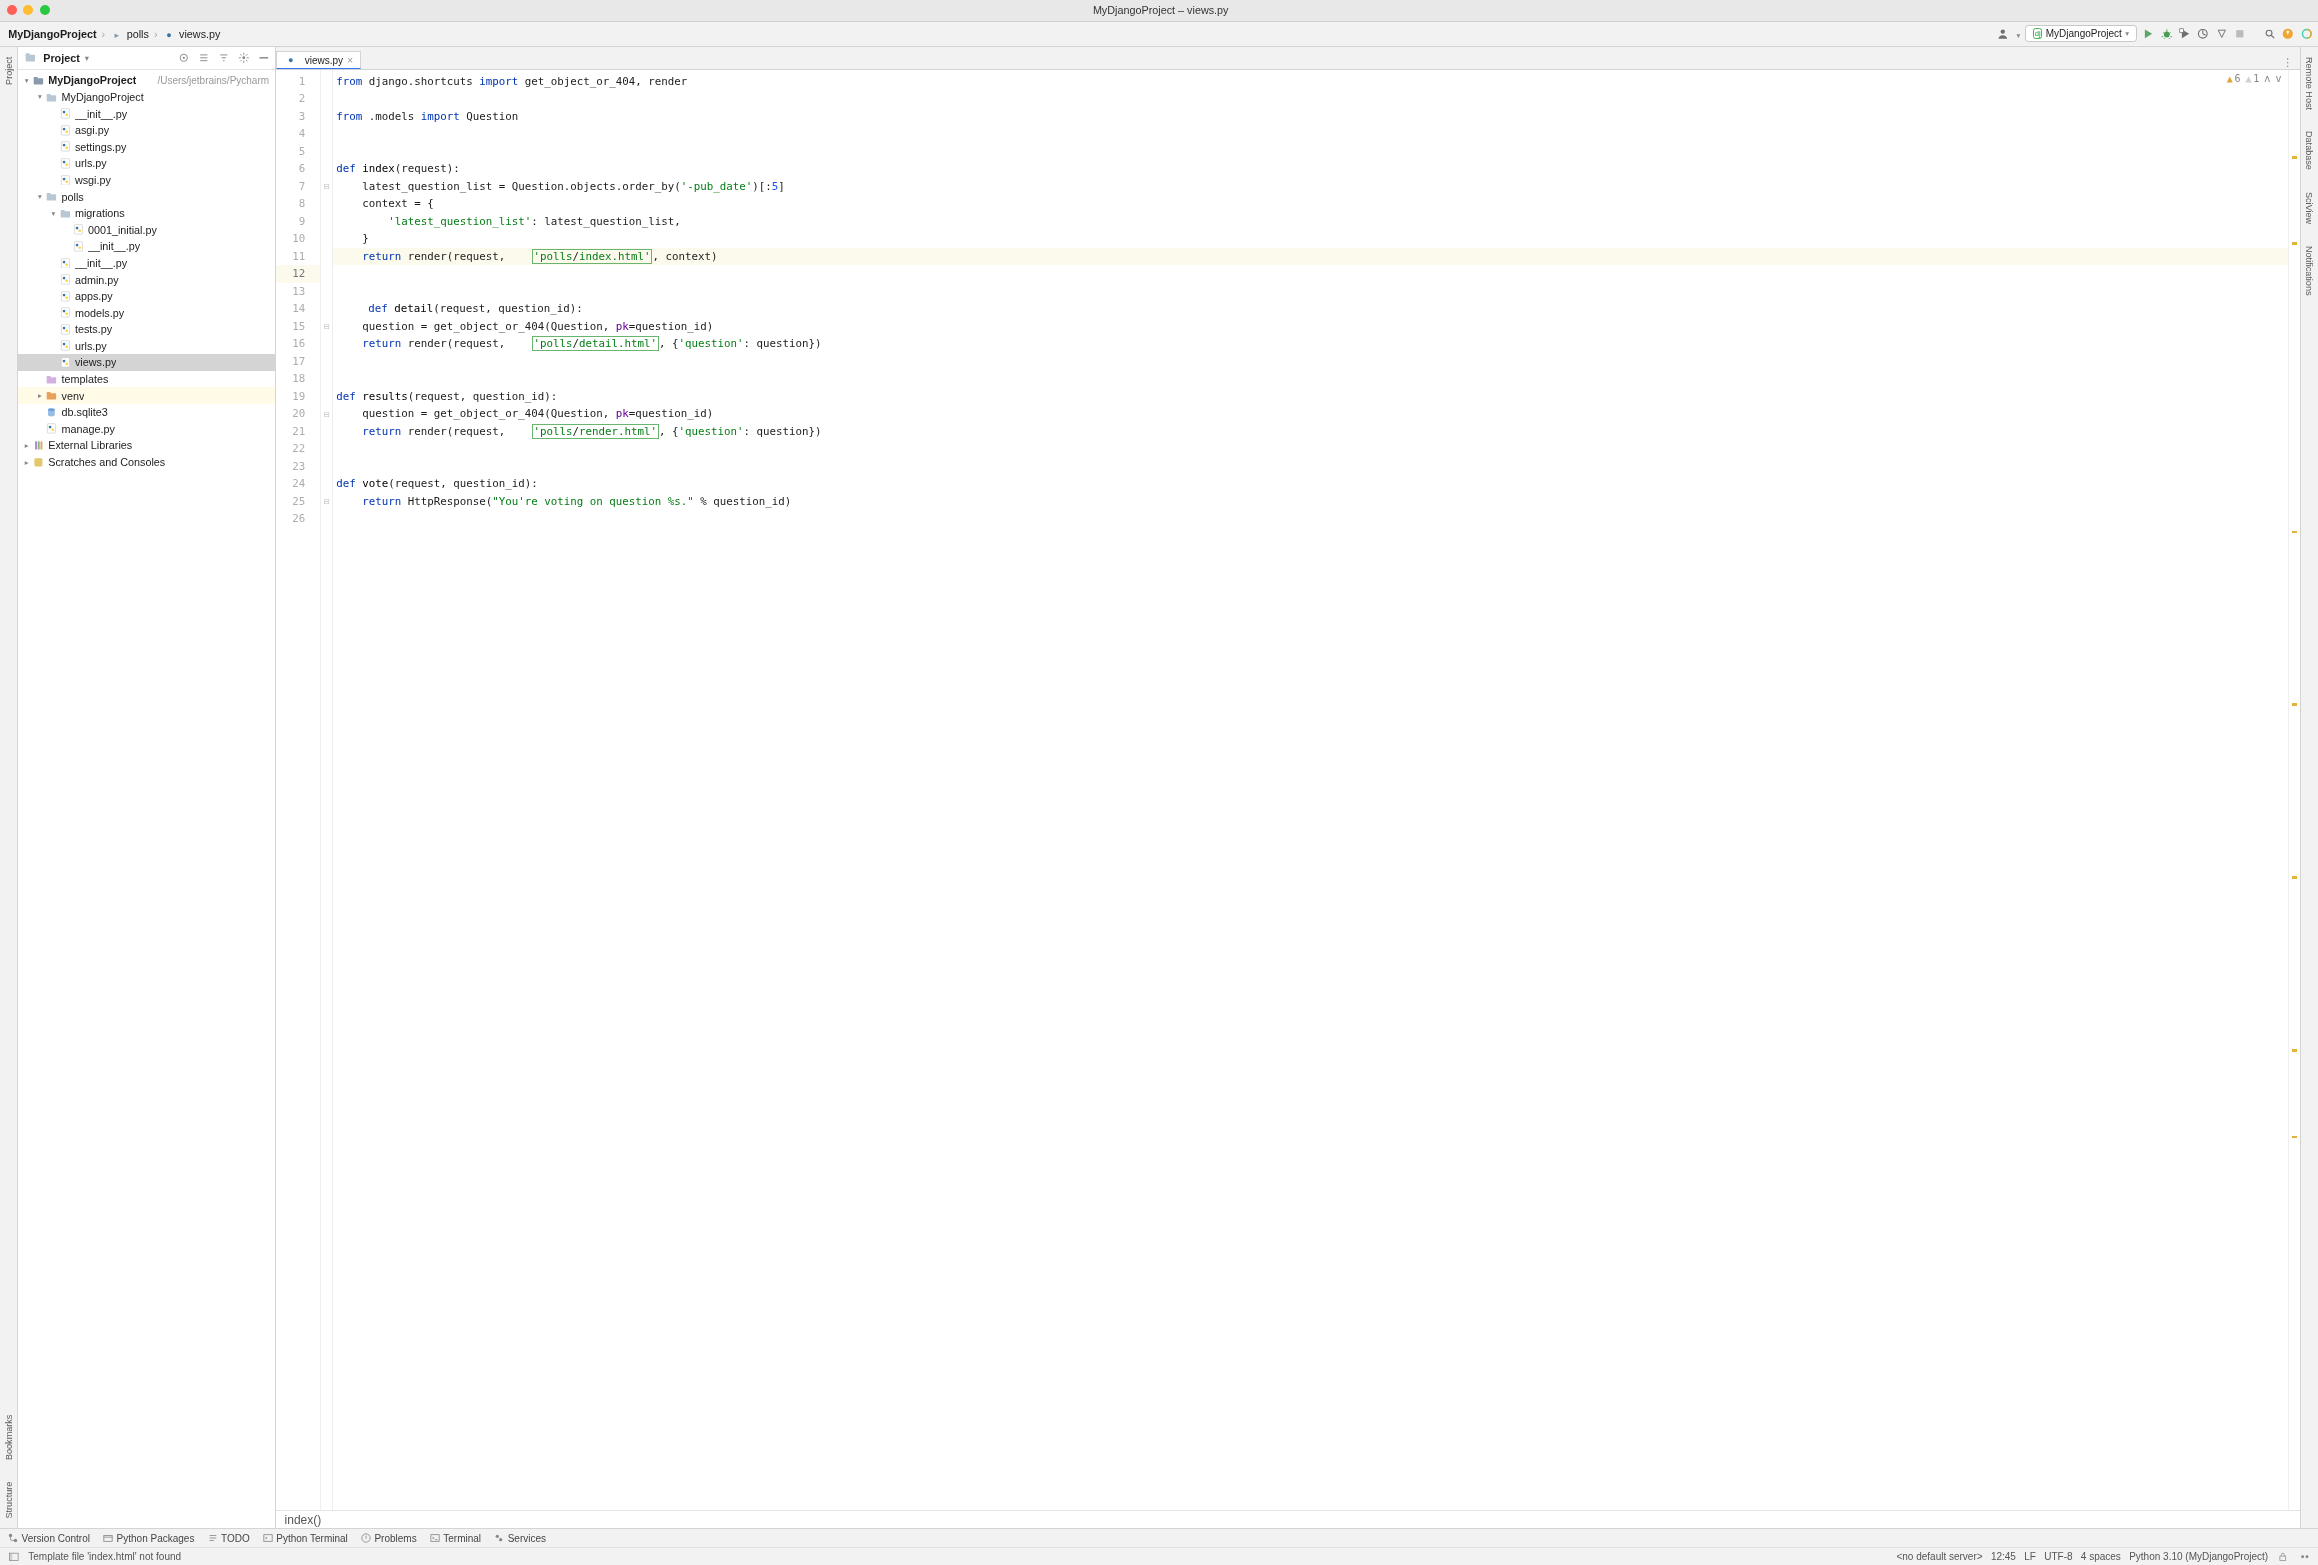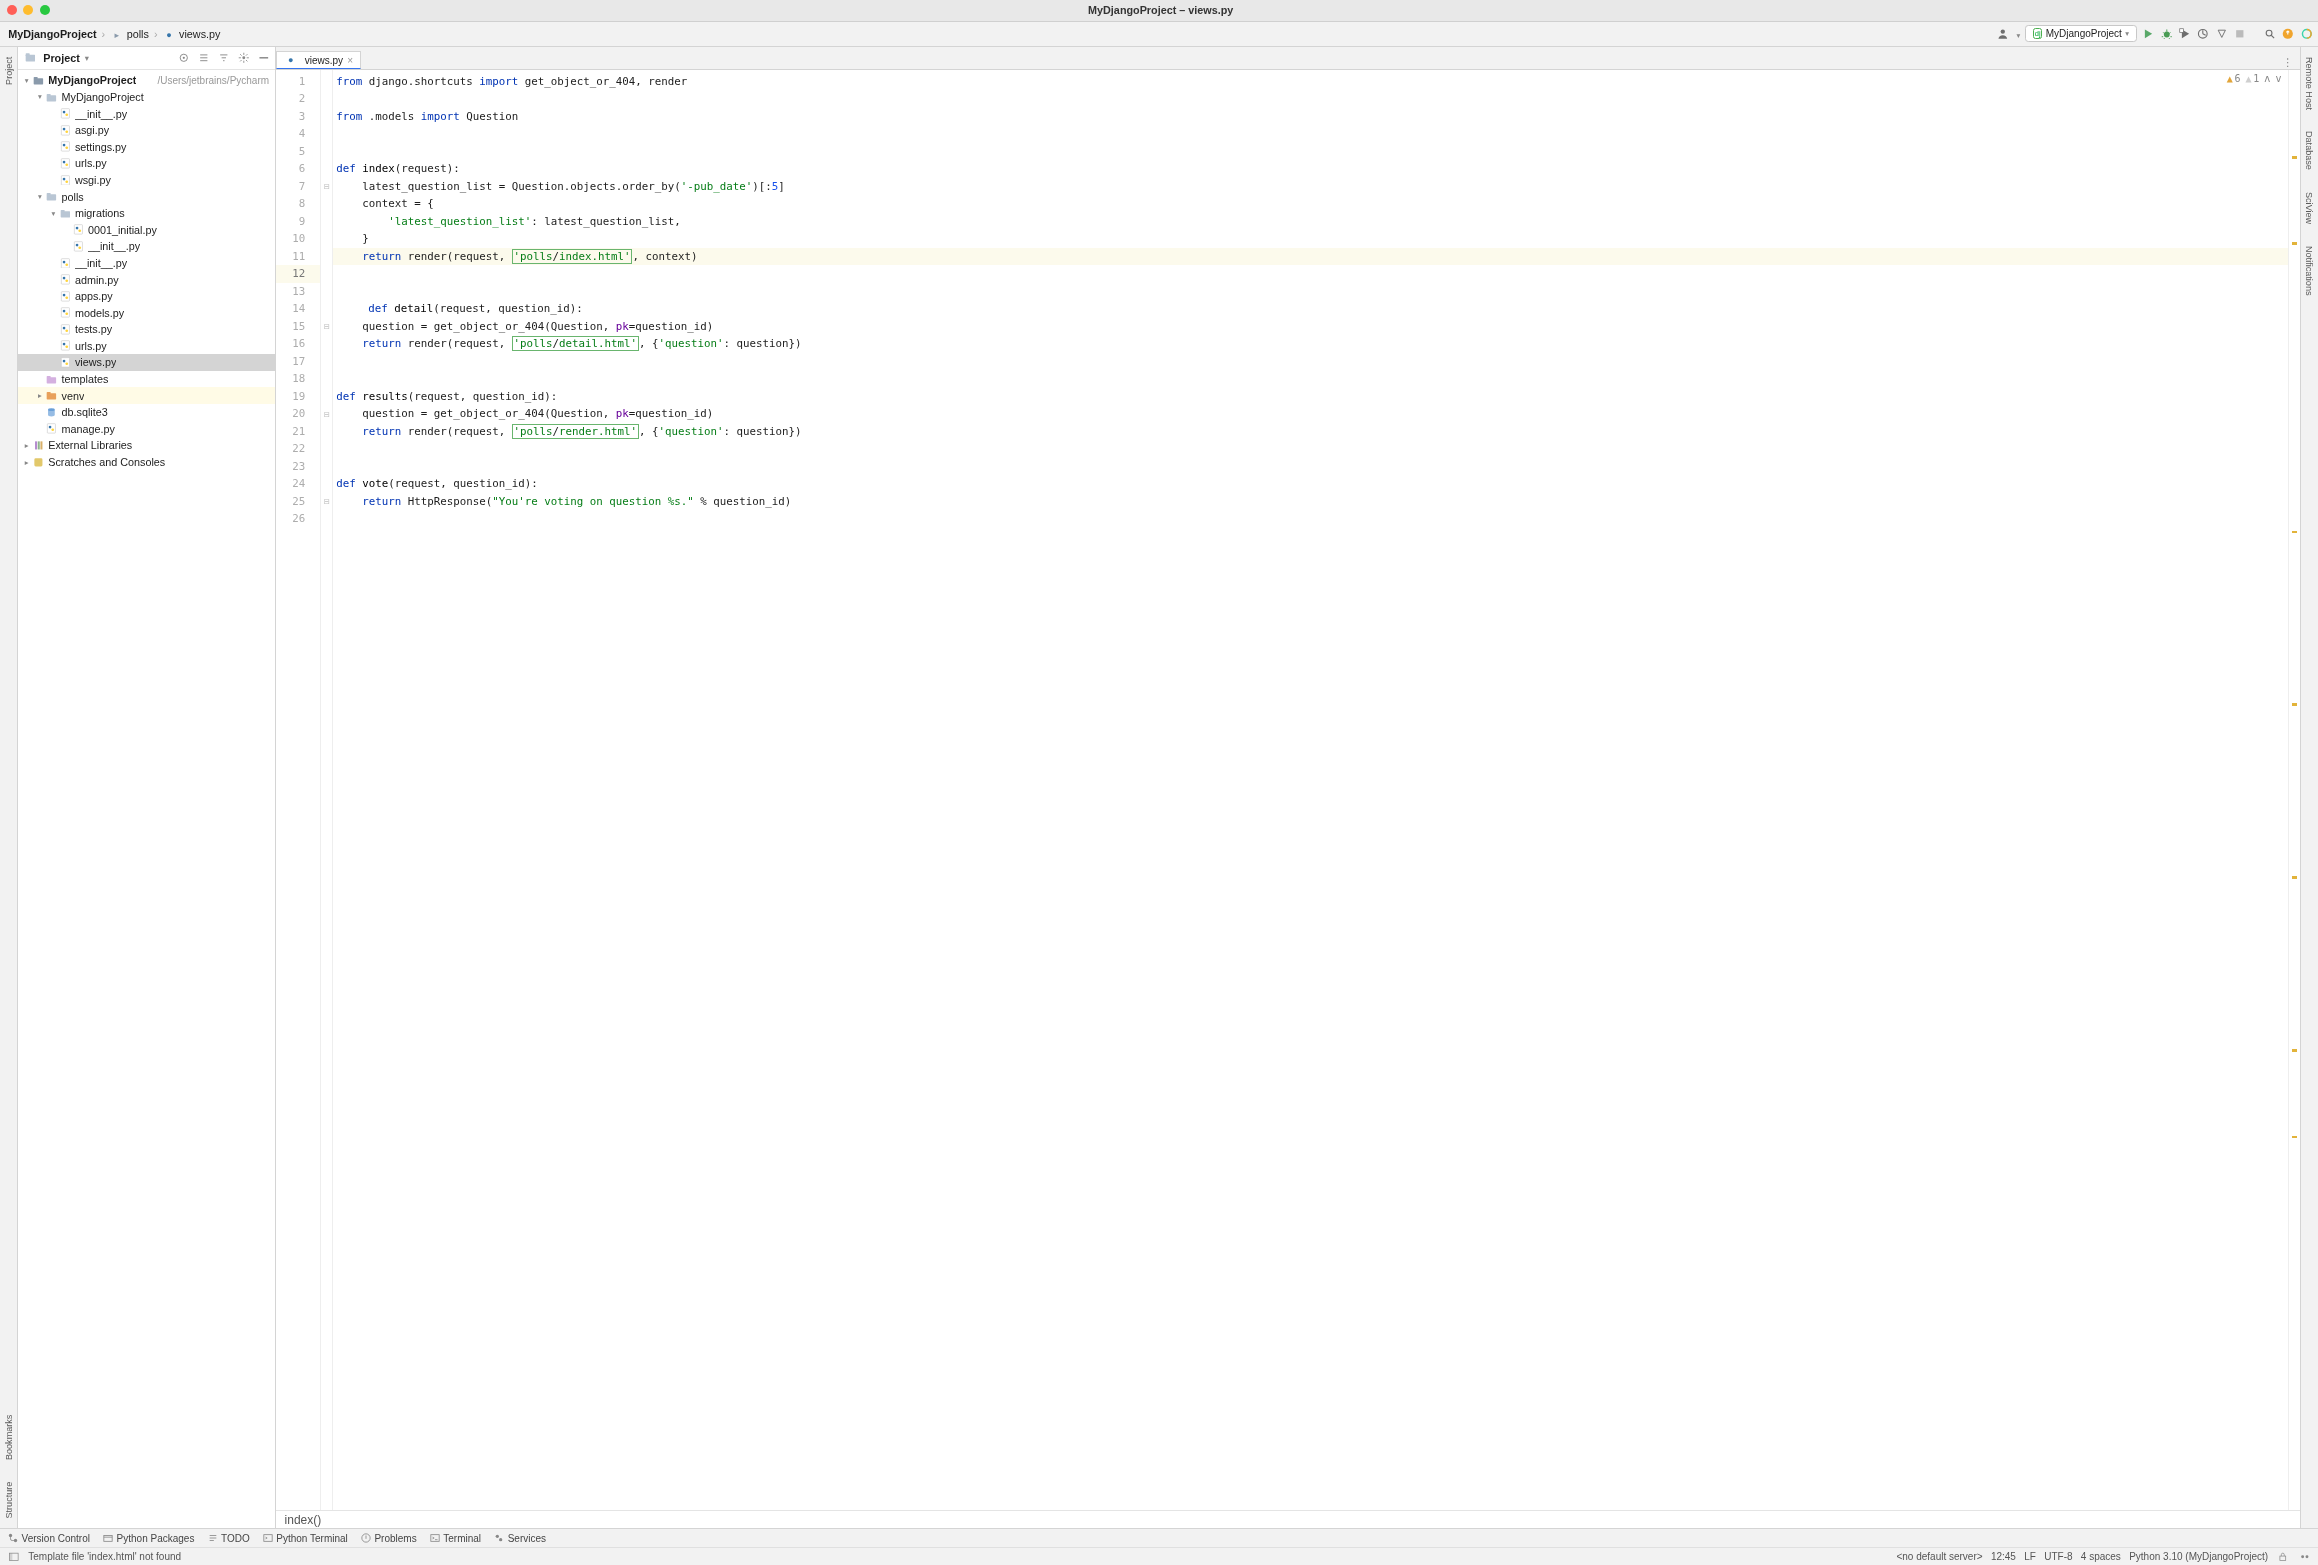--- a/index.html
+++ b/index.html
@@ -21,21 +21,21 @@
     border-bottom: 0.8px solid #d0d0d0;
     display: flex;
     align-items: center;
     padding: 0 6.7px;
   }
   .traffic-lights { display: flex; gap: 6.7px; margin-right: 10px; }
   .traffic-light { width: 10px; height: 10px; border-radius: 50%; }
   .tl-red { background: #ff5f57; }
   .tl-yellow { background: #febc2e; }
   .tl-green { background: #28c840; }
-  .title-center { flex: 1; text-align: center; font-weight: 700; font-size: 10.8px; color: #333; }
+  .title-center { flex: 1; text-align: center; font-weight: 400; font-size: 10.8px; color: #333; }
 
   
   .topbar {
     height: 25px;
     background: #f2f2f2;
     border-bottom: 0.8px solid #d4d4d4;
     display: flex;
     align-items: center;
     padding: 0 5px;
   }
@@ -173,21 +173,21 @@
     overflow: auto;
     position: relative;
   }
   .code .line { height: 17.5px; line-height: 17.5px; white-space: pre; padding-left: 3.3px; }
   .code .line.current { background: #fcfaec; }
   .kw { color: #0033b3; }
   .def-name { color: #000; }
   .str { color: #067d17; }
   .num { color: #1750eb; }
   .arg { color: #660099; }
-  .green-box { border: 1.7px solid #69b56e; padding: 0 0.8px; }
+  .green-box { border: 1.7px solid #69b56e; padding: 0 0.8px; margin-left: 20px; }
   .editor-status-right {
     position: absolute; top: 3.3px; right: 6.7px; display: flex; gap: 5px; align-items: center;
     font-size: 10px; color: #888;
   }
   .warn-badge { display: inline-flex; align-items: center; gap: 1.7px; }
   .warn-tri { color: #e2a53a; }
   .warn-tri.dim { color: #cfcfcf; }
   .marker-strip {
     width: 11.6px; border-left: 0.8px solid #eee; position: relative;
   }

